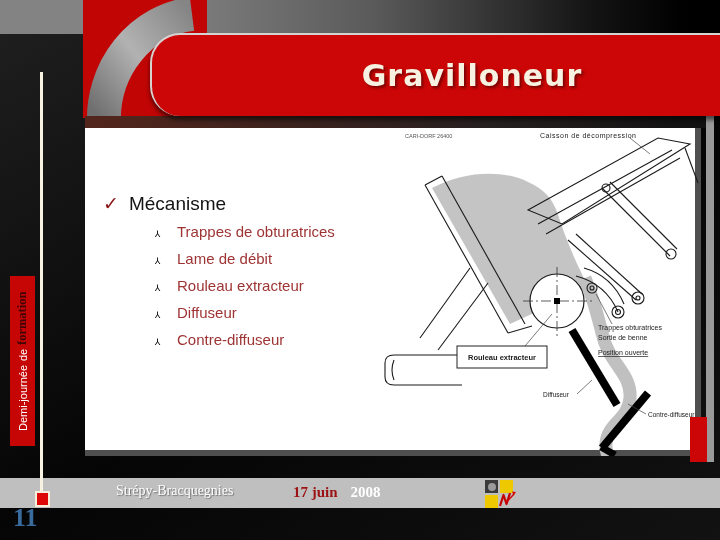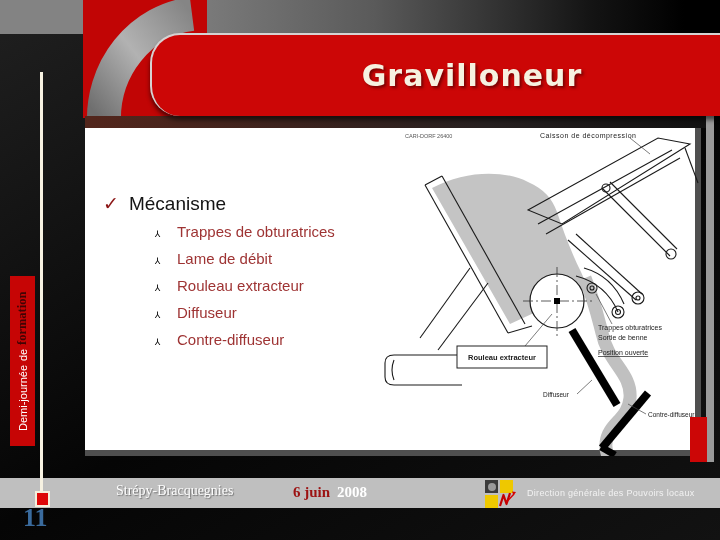--- a/index.html
+++ b/index.html
@@ -30,21 +30,21 @@
   .hline{position:absolute;left:0;top:70px;width:79px;height:2px;background:#fff;}
   .vline{position:absolute;left:40px;top:72px;width:3px;height:424px;background:#f7f2e2;z-index:7;}
   .vbanner{position:absolute;left:10px;top:276px;width:25px;height:170px;background:#c60505;z-index:6;
     writing-mode:vertical-rl;transform:rotate(180deg);
     display:flex;align-items:center;justify-content:center;font-size:11px;color:#fff;}
   .vbanner span{margin:2px 0;}
   .vb-dark{color:#400404;font-family:"Liberation Serif",serif;font-weight:bold;font-size:12.5px;}
   .end-square{position:absolute;left:35px;top:491px;width:15px;height:16px;background:#dd0808;
     border:2px solid #f5efdc;z-index:8;}
   .page-number{position:absolute;left:13px;top:503px;color:#3a6b9d;font-size:26px;font-weight:bold;
-    font-family:"Liberation Serif",serif;z-index:8;margin-left:10px;}
+    font-family:"Liberation Serif",serif;z-index:8;}
 
   
   .content-box{position:absolute;left:85px;top:128px;width:616px;height:328px;background:#fff;
     border-right:6px solid #4f4f4f;border-bottom:6px solid #4f4f4f;z-index:4;overflow:visible;}
   .heading{position:absolute;left:18px;top:64px;font-size:19px;color:#141414;}
   .heading .check{color:#8b1515;font-weight:bold;margin-right:10px;font-family:"DejaVu Sans",sans-serif;}
   .bullet-list{position:absolute;left:68px;top:96px;list-style:none;margin:0;padding:0;}
   .bullet-list li{position:relative;padding-left:24px;margin-bottom:12px;font-size:15px;
     color:#9e3333;line-height:15px;}
   .bullet-list .glyph{position:absolute;left:2px;top:3px;font-size:9px;color:#000;
@@ -52,21 +52,21 @@
   .diagram-svg{position:absolute;left:295px;top:0;}
   .corner-red{position:absolute;left:605px;top:289px;width:17px;height:45px;background:#cc0606;z-index:5;}
 
   
   .footer-band{position:absolute;left:0;top:478px;width:720px;height:30px;background:#bfbfbf;z-index:6;}
   .footer-location{position:absolute;left:68px;top:5px;color:#fdfdfd;font-size:14px;
     font-family:"Liberation Serif",serif;text-shadow:1px 1px 1px rgba(60,60,60,.6);margin-left:48px;}
   .footer-date{position:absolute;left:293px;top:6px;font-size:15px;font-weight:bold;
     font-family:"Liberation Serif",serif;}
   .footer-date .d-red{color:#9c1212;}
-  .footer-date .d-white{color:#fff;margin-left:7px;}
+  .footer-date .d-white{color:#fff;margin-left:13px;}
   .footer-logo{position:absolute;left:485px;top:2px;width:32px;height:28px;}
   .fsq{position:absolute;width:13px;height:13px;}
   .fsq1{left:0;top:0;background:#3b3b3b;}
   .fsq1 .dot{position:absolute;left:2.5px;top:2.5px;width:8px;height:8px;border-radius:50%;background:#9b9b9b;}
   .fsq2{left:15px;top:0;background:#eec800;}
   .fsq3{left:0;top:15px;background:#eec800;}
   .mini-w{position:absolute;left:13px;top:11px;}
   .footer-org{position:absolute;left:527px;top:10px;color:#f2f2f2;font-size:9px;letter-spacing:.3px;white-space:nowrap;}
 </style>
 </head>
@@ -179,30 +179,29 @@
       <text x="218" y="227" font-size="7" fill="#222" style="text-decoration:underline">Position ouverte</text>
       <text x="163" y="269" font-size="6.5" fill="#222">Diffuseur</text>
       <text x="268" y="289" font-size="6.5" fill="#222">Contre-diffuseur</text>
     </svg>
     <div class="corner-red"></div>
   </div>
 
   <div class="footer-band">
     <div class="footer-location">Strépy-Bracquegnies</div>
     <div class="footer-date">
-      <span class="d-red">6 juin</span><span class="d-white">2008</span>
+      <span class="d-red">17 juin</span><span class="d-white">2008</span>
     </div>
     <div class="footer-logo">
       <div class="fsq fsq1">
           <div class="dot"></div>
         </div>
       <div class="fsq fsq2"></div>
       <div class="fsq fsq3"></div>
       <svg class="mini-w" width="19" height="17" viewBox="0 0 19 17">
         <path d="M 2 15 L 5.5 4 L 8.5 13 L 12 2" fill="none" stroke="#c40000" stroke-width="2.2" stroke-linejoin="round"></path>
         <line x1="8.5" y1="11" x2="16" y2="3" stroke="#d40000" stroke-width="1.4"></line>
         <polygon points="14,0.5 18,1 15.5,4.5" fill="#d40000"></polygon>
       </svg>
     </div>
-    <div class="footer-org">Direction générale des Pouvoirs locaux</div>
   </div>
 
 </div>
 
 </body></html>

